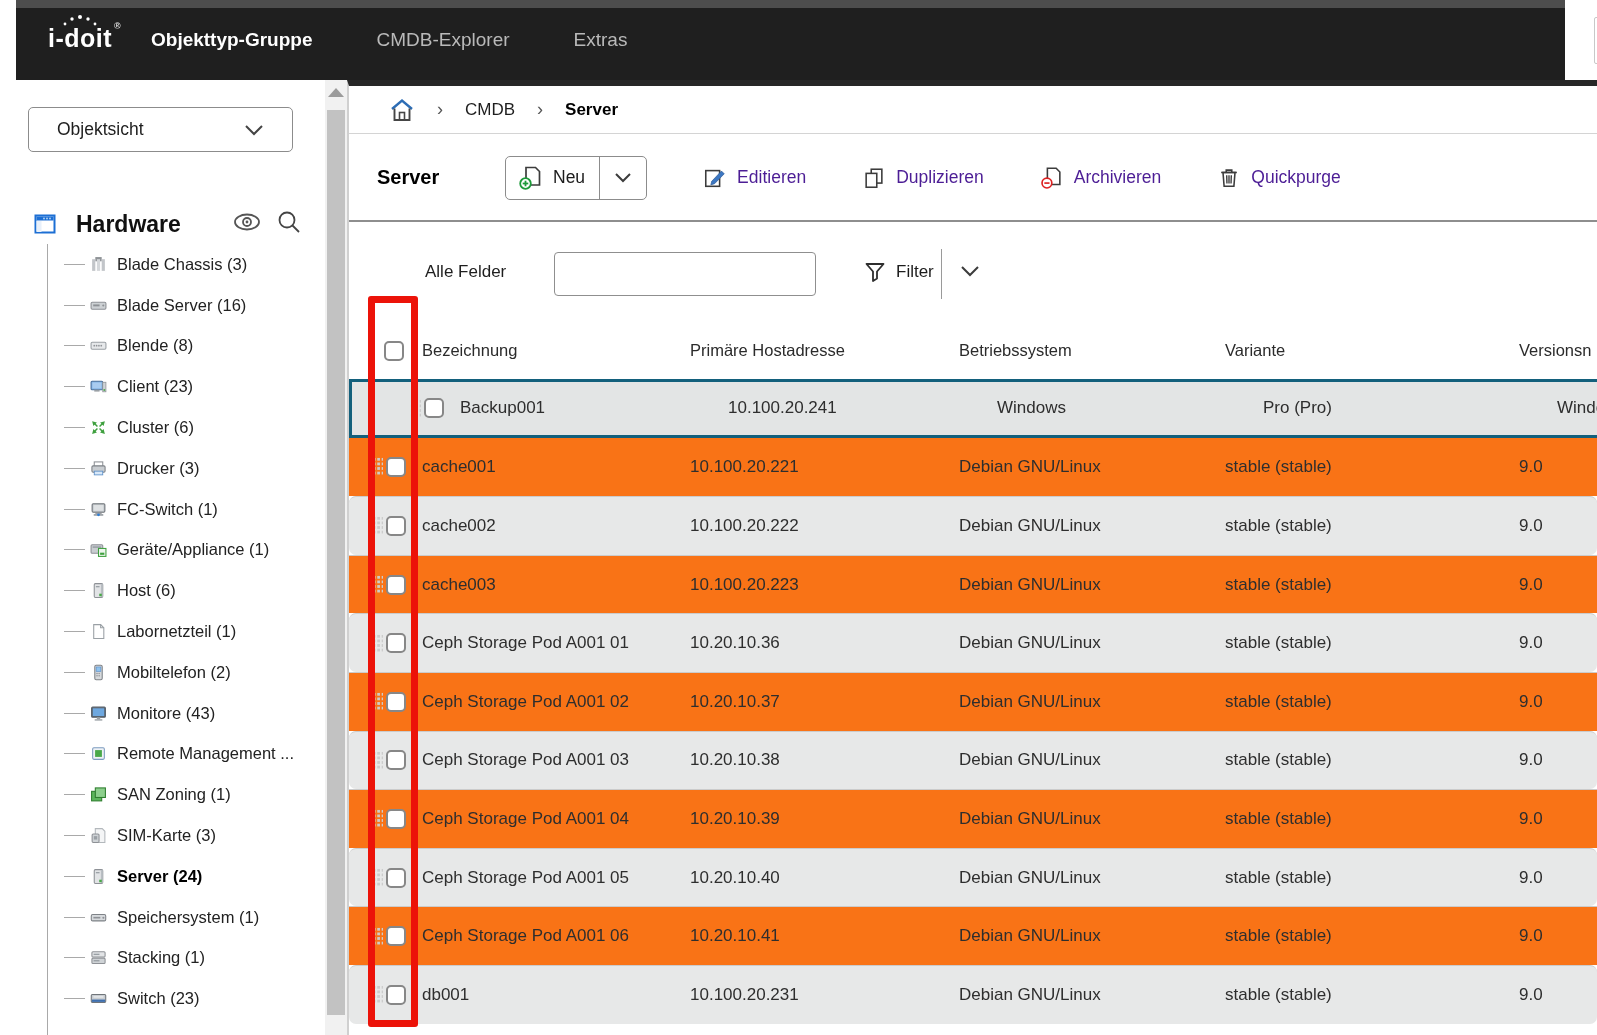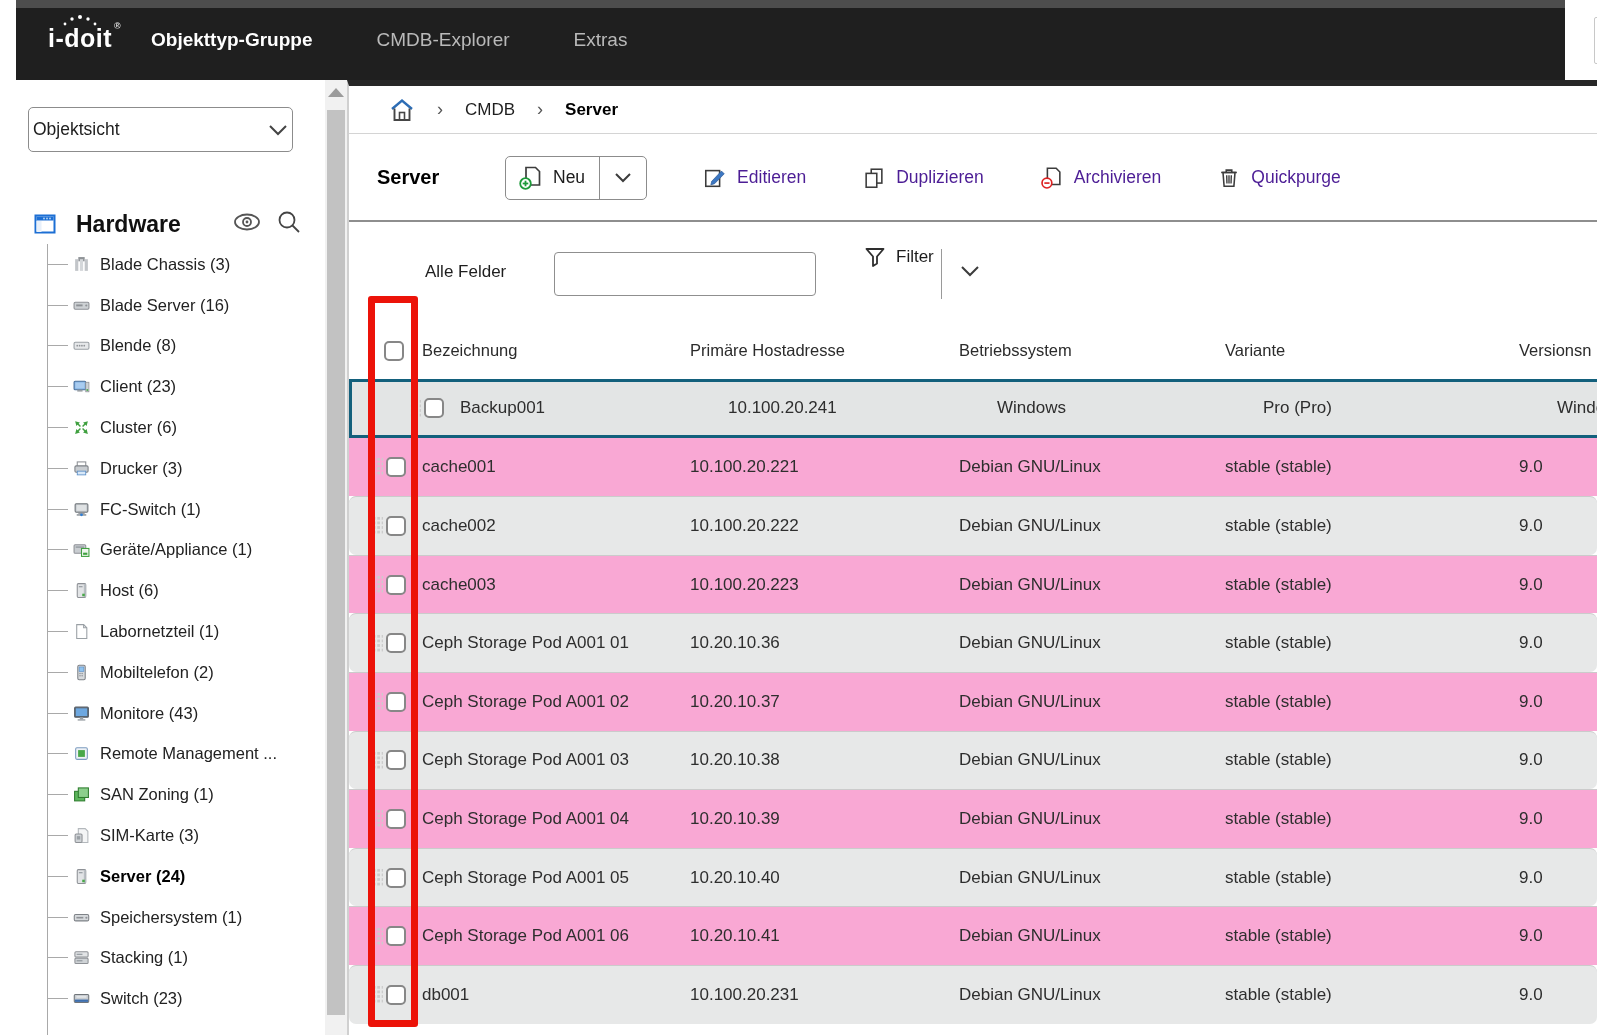--- a/index.html
+++ b/index.html
@@ -16,25 +16,25 @@
   .nav-item { font-size:19px; color:#b9b9b9; cursor:pointer; }
   .nav-item.active { color:#fff; font-weight:bold; }
   .nav-search { position:absolute; left:1578px; top:17px; width:80px; height:47px;
                 border:1px solid #c8c8c8; border-radius:2px; color:#9d9d9d; font-size:21px;
                 display:flex; align-items:center; padding-left:12px; background:transparent; }
 
   
   .sidebar { position:absolute; left:0; top:80px; width:325px; height:955px; background:#fff; }
   .view-select { position:absolute; left:28px; top:27px; width:265px; height:45px;
                  border:1.6px solid #8c8c8c; border-radius:5px; display:flex; align-items:center;
-                 justify-content:space-between; padding:0 4px; font-size:17.5px; color:#1e1e1e; cursor:pointer; background:#fff;}
+                 justify-content:space-between; padding:0 28px; font-size:17.5px; color:#1e1e1e; cursor:pointer; background:#fff;}
   .group-head { position:absolute; left:34px; top:129px; width:280px; height:30px; display:flex; align-items:center; }
   .group-head .glabel { font-size:23px; font-weight:bold; color:#111; margin-left:20px; }
   .group-icons { position:absolute; right:24px; top:1px; display:flex; gap:16px; align-items:center; }
-  .tree { position:absolute; left:0; top:164px; width:325px; }
+  .tree { position:absolute; left:0; top:164px; width:325px;padding-left:17px; }
   .tree-rail { position:absolute; left:47px; top:0; width:1px; height:791px; background:#a9a9a9; }
   .tree-item { position:relative; height:40.8px; display:flex; align-items:center; cursor:pointer; }
   .tree-item .tick { position:absolute; left:47px; width:21px; height:1px; background:#a9a9a9; }
   .tree-item .ticon { position:absolute; left:73px; width:17px; height:17px; }
   .tree-item .ticon svg { width:17px; height:17px; display:block; }
   .tree-item .tlabel { position:absolute; left:100px; font-size:16.5px; color:#222; white-space:nowrap; }
   .tree-item.bold .tlabel { font-weight:bold; color:#000; }
 
   
   .sb-track { position:absolute; left:325px; top:80px; width:22px; height:955px; background:#f1f1f1; }
@@ -58,30 +58,30 @@
   .btn-new { margin-left:36px; height:44px; border:1.5px solid #8c8c8c; border-radius:5px; display:flex; align-items:stretch; background:#fff; cursor:pointer; }
   .btn-new .main { display:flex; align-items:center; gap:9px; padding:0 14px 0 12px; font-size:17.5px; color:#1c1c1c; }
   .btn-new .caret { display:flex; align-items:center; padding:0 14px; border-left:1.5px solid #8c8c8c; }
   .tb-action { display:flex; align-items:center; gap:10px; margin-left:56px; font-size:17.5px; color:#4c1d95; cursor:pointer; white-space:nowrap; }
   .tb-action svg { width:24px; height:24px; }
 
   .filterbar { position:absolute; left:0; top:138px; width:100%; height:98px; }
   .scope-label { position:absolute; left:76px; top:38px; font-size:17px; color:#1e1e1e; }
   .filter-input { position:absolute; left:205px; top:28px; width:262px; height:44px; border:1.3px solid #8f8f8f;
                   border-radius:4px; font-size:17px; padding:0 10px; color:#222; background:#fff; }
-  .filter-btn { position:absolute; left:514px; top:21px; display:flex; align-items:center; gap:9px;
+  .filter-btn { position:absolute; left:514px; top:36px; display:flex; align-items:center; gap:9px;
                 font-size:17px; color:#1c1c1c; cursor:pointer; }
   .filter-divider { position:absolute; left:592px; top:25px; width:1px; height:50px; background:#9a9a9a; }
   .filter-caret { position:absolute; left:610px; top:40px; cursor:pointer; }
 
   
   .table { position:absolute; left:0; top:236px; width:100%; }
   .trow, .thead { display:grid; grid-template-columns:73px 268px 269px 266px 294px 1fr; align-items:center; }
   .thead { height:57px; font-size:16.5px; color:#2b2b2b; }
-  .trow { height:58.6px; font-size:17px; color:#2e2e2e; border-top:1px solid #cbcbcb; background:#f9a8d4; }
+  .trow { height:58.6px; font-size:17px; color:#2e2e2e; border-top:1px solid #cbcbcb; background:#f97316; }
   .trow.striped { background:#e7e8e8;border-radius:7px; }
   .trow.selected { background:#e3e5e5; border:3px solid #13607c; border-right:none;padding-left:35px; }
   .trow.selected + .trow { border-top:none; }
   .cell { overflow:hidden; white-space:nowrap; }
   .selcell { display:flex; align-items:center; padding-left:23px; gap:3px; }
   .thead .selcell { padding-left:35px; }
   .cbx { width:20px; height:20px; border:2px solid #878787; border-radius:5px; background:#fff; flex:0 0 auto; cursor:pointer; }
   .drag { width:11px; height:19px; flex:0 0 auto;
           background-image:radial-gradient(circle, #cccccc 1.3px, transparent 1.4px);
           background-size:4.4px 4.6px; cursor:grab; }

